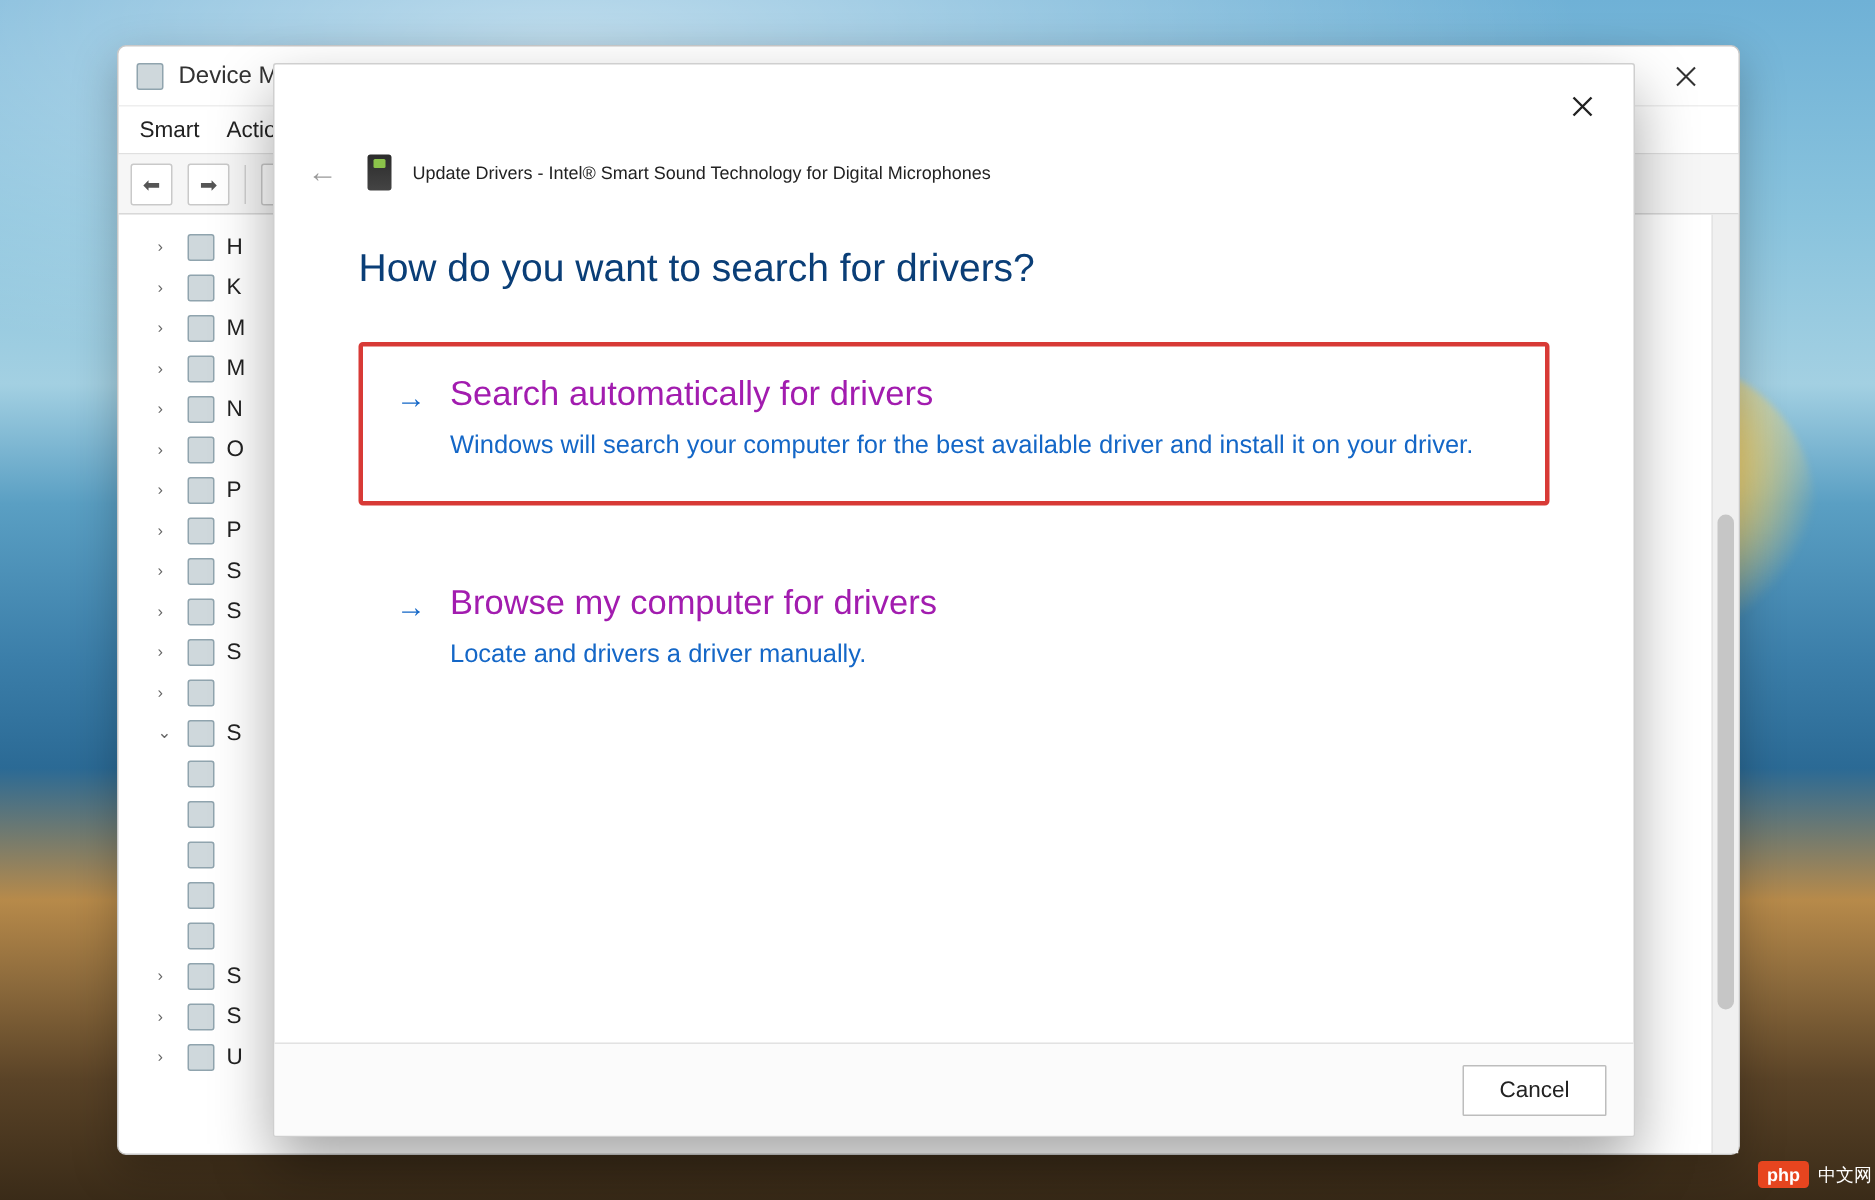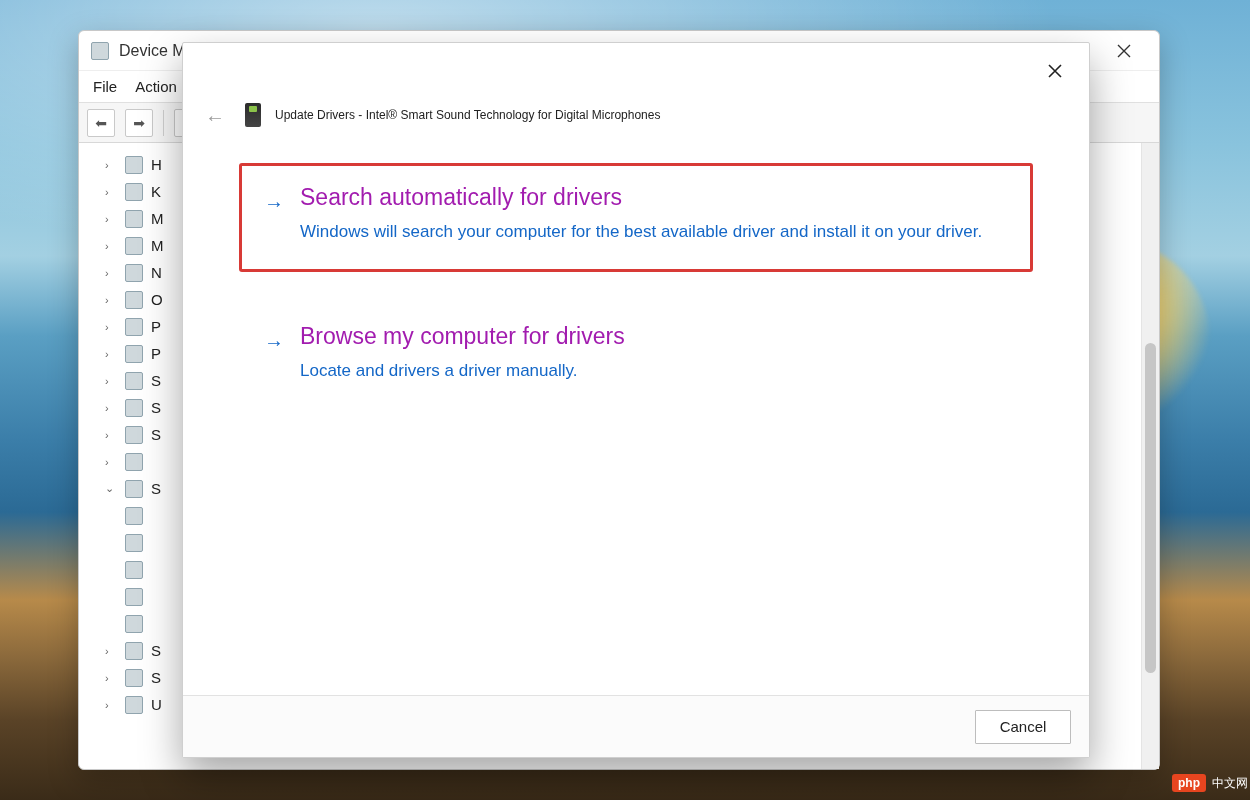--- a/index.html
+++ b/index.html
@@ -115,21 +115,21 @@
         <span class="tree-icon"></span>
         <span>Device Manager</span>
       </div>
       <div class="devmgr-close x-glyph">
         <svg viewBox="0 0 14 14">
             <path d="M1 1 L13 13 M13 1 L1 13" stroke="#333" stroke-width="1.4" fill="none"></path>
           </svg>
       </div>
     </div>
     <div class="devmgr-menubar">
-      <span>File</span>
+      <span>Smart</span>
       <span>Action</span>
     </div>
     <div class="devmgr-toolbar">
       <div class="tool-btn">
           <span>⬅</span>
         </div>
       <div class="tool-btn">
           <span>➡</span>
         </div>
       <span class="tool-sep"></span>
@@ -260,20 +260,21 @@
       </div>
     </div>
     <div class="dialog-header">
       <span class="dialog-back">
         <span>←</span>
       </span>
       <span class="dev-icon"></span>
       <span class="dialog-title">Update Drivers - Intel® Smart Sound Technology for Digital Microphones</span>
     </div>
     <div class="dialog-content">
+      <div class="dialog-question">How do you want to search for drivers?</div>
 
       <div class="option highlight">
         <span class="arrow">→</span>
         <div class="texts">
           <div class="opt-title">Search automatically for drivers</div>
           <div class="opt-desc">Windows will search your computer for the best available driver and install it on your driver.</div>
         </div>
       </div>
 
       <div class="option">

